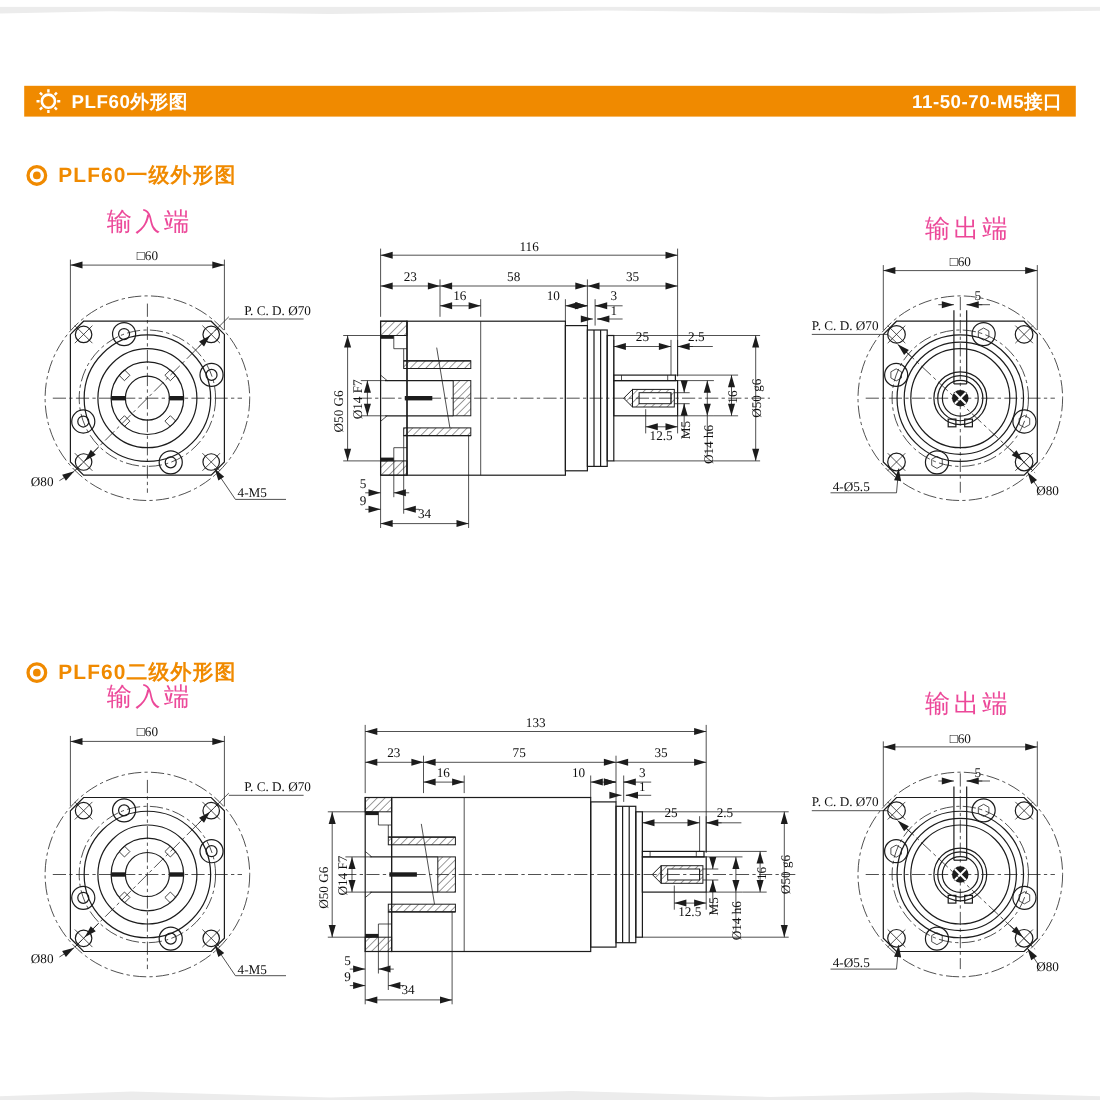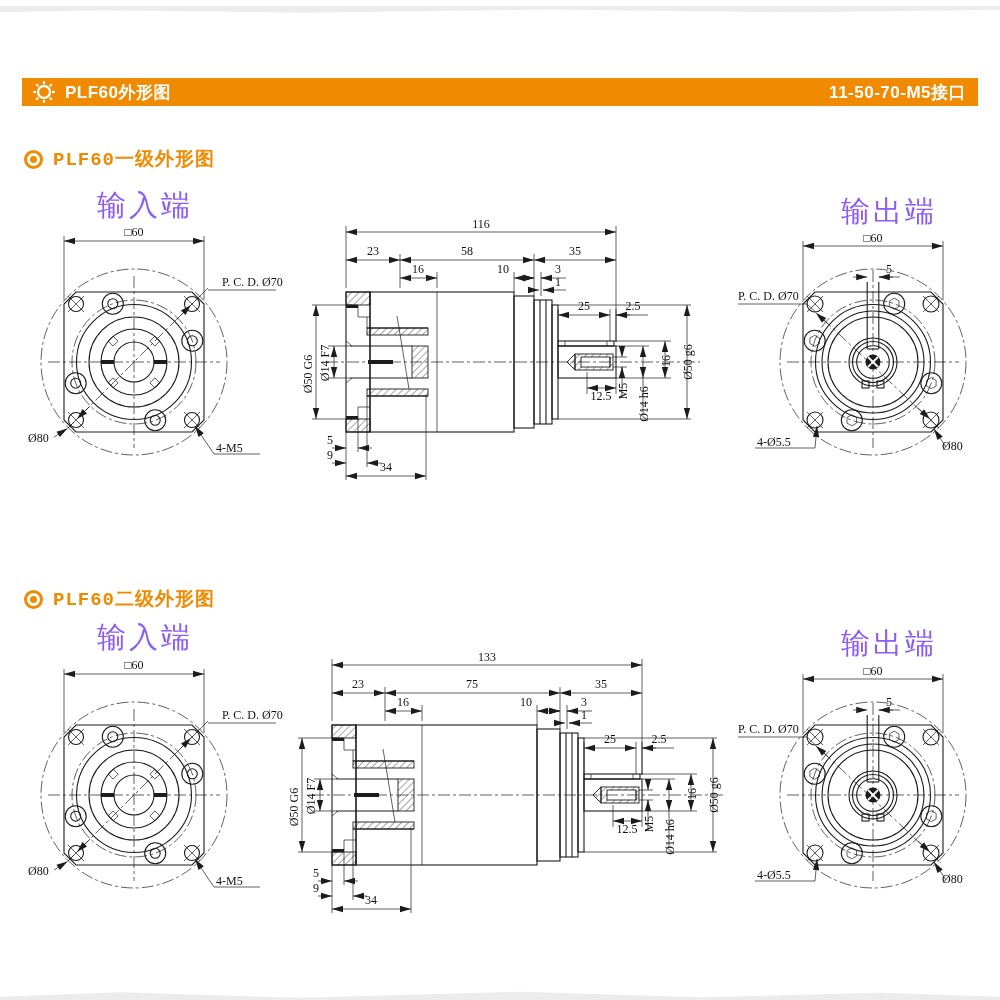--- a/index.html
+++ b/index.html
@@ -7,26 +7,26 @@
         font-family:"Liberation Sans",sans-serif;}
   .edge-artifact{position:absolute;left:0;width:1000px;background:#ececec;}
   #edge-top{top:6,px;top:6px;height:7px;clip-path:polygon(0 0,100% 0,100% 55%,80% 90%,55% 50%,30% 95%,10% 60%,0 90%);}
   #edge-bottom{top:989px;height:11px;clip-path:polygon(0 70%,12% 30%,30% 80%,52% 25%,70% 75%,88% 35%,100% 70%,100% 100%,0 100%);}
   
   #header-bar{position:absolute;left:22px;top:78px;width:956px;height:28px;background:#f08a00;
       display:flex;align-items:center;justify-content:space-between;box-sizing:border-box;padding:0 12px 0 10px;}
   #header-bar .ht{color:#fff;font-size:17px;font-weight:bold;letter-spacing:.5px;}
   #header-bar .left{display:flex;align-items:center;gap:9px;}
   
-  .sec-title{position:absolute;left:24px;display:flex;align-items:center;gap:10px;font-family:Liberation Mono, monospace;}
+  .sec-title{position:absolute;left:24px;display:flex;align-items:center;gap:10px;}
   .bullet{width:13px;height:13px;border:3px solid #f08a00;border-radius:50%;position:relative;}
   .bullet::after{content:"";position:absolute;left:3px;top:3px;width:7px;height:7px;border-radius:50%;background:#f08a00;}
   .sec-title .st{color:#f08a00;font-size:19px;font-weight:bold;letter-spacing:1px;}
   
-  .port-label{position:absolute;font-family:Liberation Sans, sans-serif;font-size:29px;color:#8b5cf6;letter-spacing:3px;}
+  .port-label{position:absolute;font-family:Liberation Sans, sans-serif;font-size:23px;color:#ec4899;letter-spacing:3px;}
   
   #draw{position:absolute;left:0;top:0;}
   .ol{fill:none;stroke:#1c1c1c;stroke-width:1.1;}
   .tl{fill:none;stroke:#1c1c1c;stroke-width:0.7;}
   .dl{fill:none;stroke:#1c1c1c;stroke-width:0.7;}
   .al{fill:none;stroke:#1c1c1c;stroke-width:0.7;}
   .cl{fill:none;stroke:#1c1c1c;stroke-width:0.7;stroke-dasharray:12 3 3 3;}
   .hrect{fill:url(#hp);stroke:#1c1c1c;stroke-width:0.9;}
   .wht{fill:#fff;stroke:#1c1c1c;stroke-width:0.9;}
   .blk{fill:#1c1c1c;stroke:none;}
@@ -58,21 +58,21 @@
       </svg>
       <span class="ht">PLF60外形图</span>
     </div>
     <span class="ht">11-50-70-M5接口</span>
   </div>
 
   <div class="sec-title" style="top:146px;">
     <span class="bullet"></span>
     <span class="st">PLF60一级外形图</span>
   </div>
-  <div class="sec-title" style="top:586px;">
+  <div class="sec-title" style="top:598px;">
     <span class="bullet"></span>
     <span class="st">PLF60二级外形图</span>
   </div>
 
   <div class="port-label" style="left:97px;top:186px;">输入端</div>
   <div class="port-label" style="left:841px;top:192px;">输出端</div>
   <div class="port-label" style="left:97px;top:618px;">输入端</div>
   <div class="port-label" style="left:841px;top:624px;">输出端</div>
 
   <svg id="draw" width="1000" height="1000" viewBox="0 0 1000 1000">

